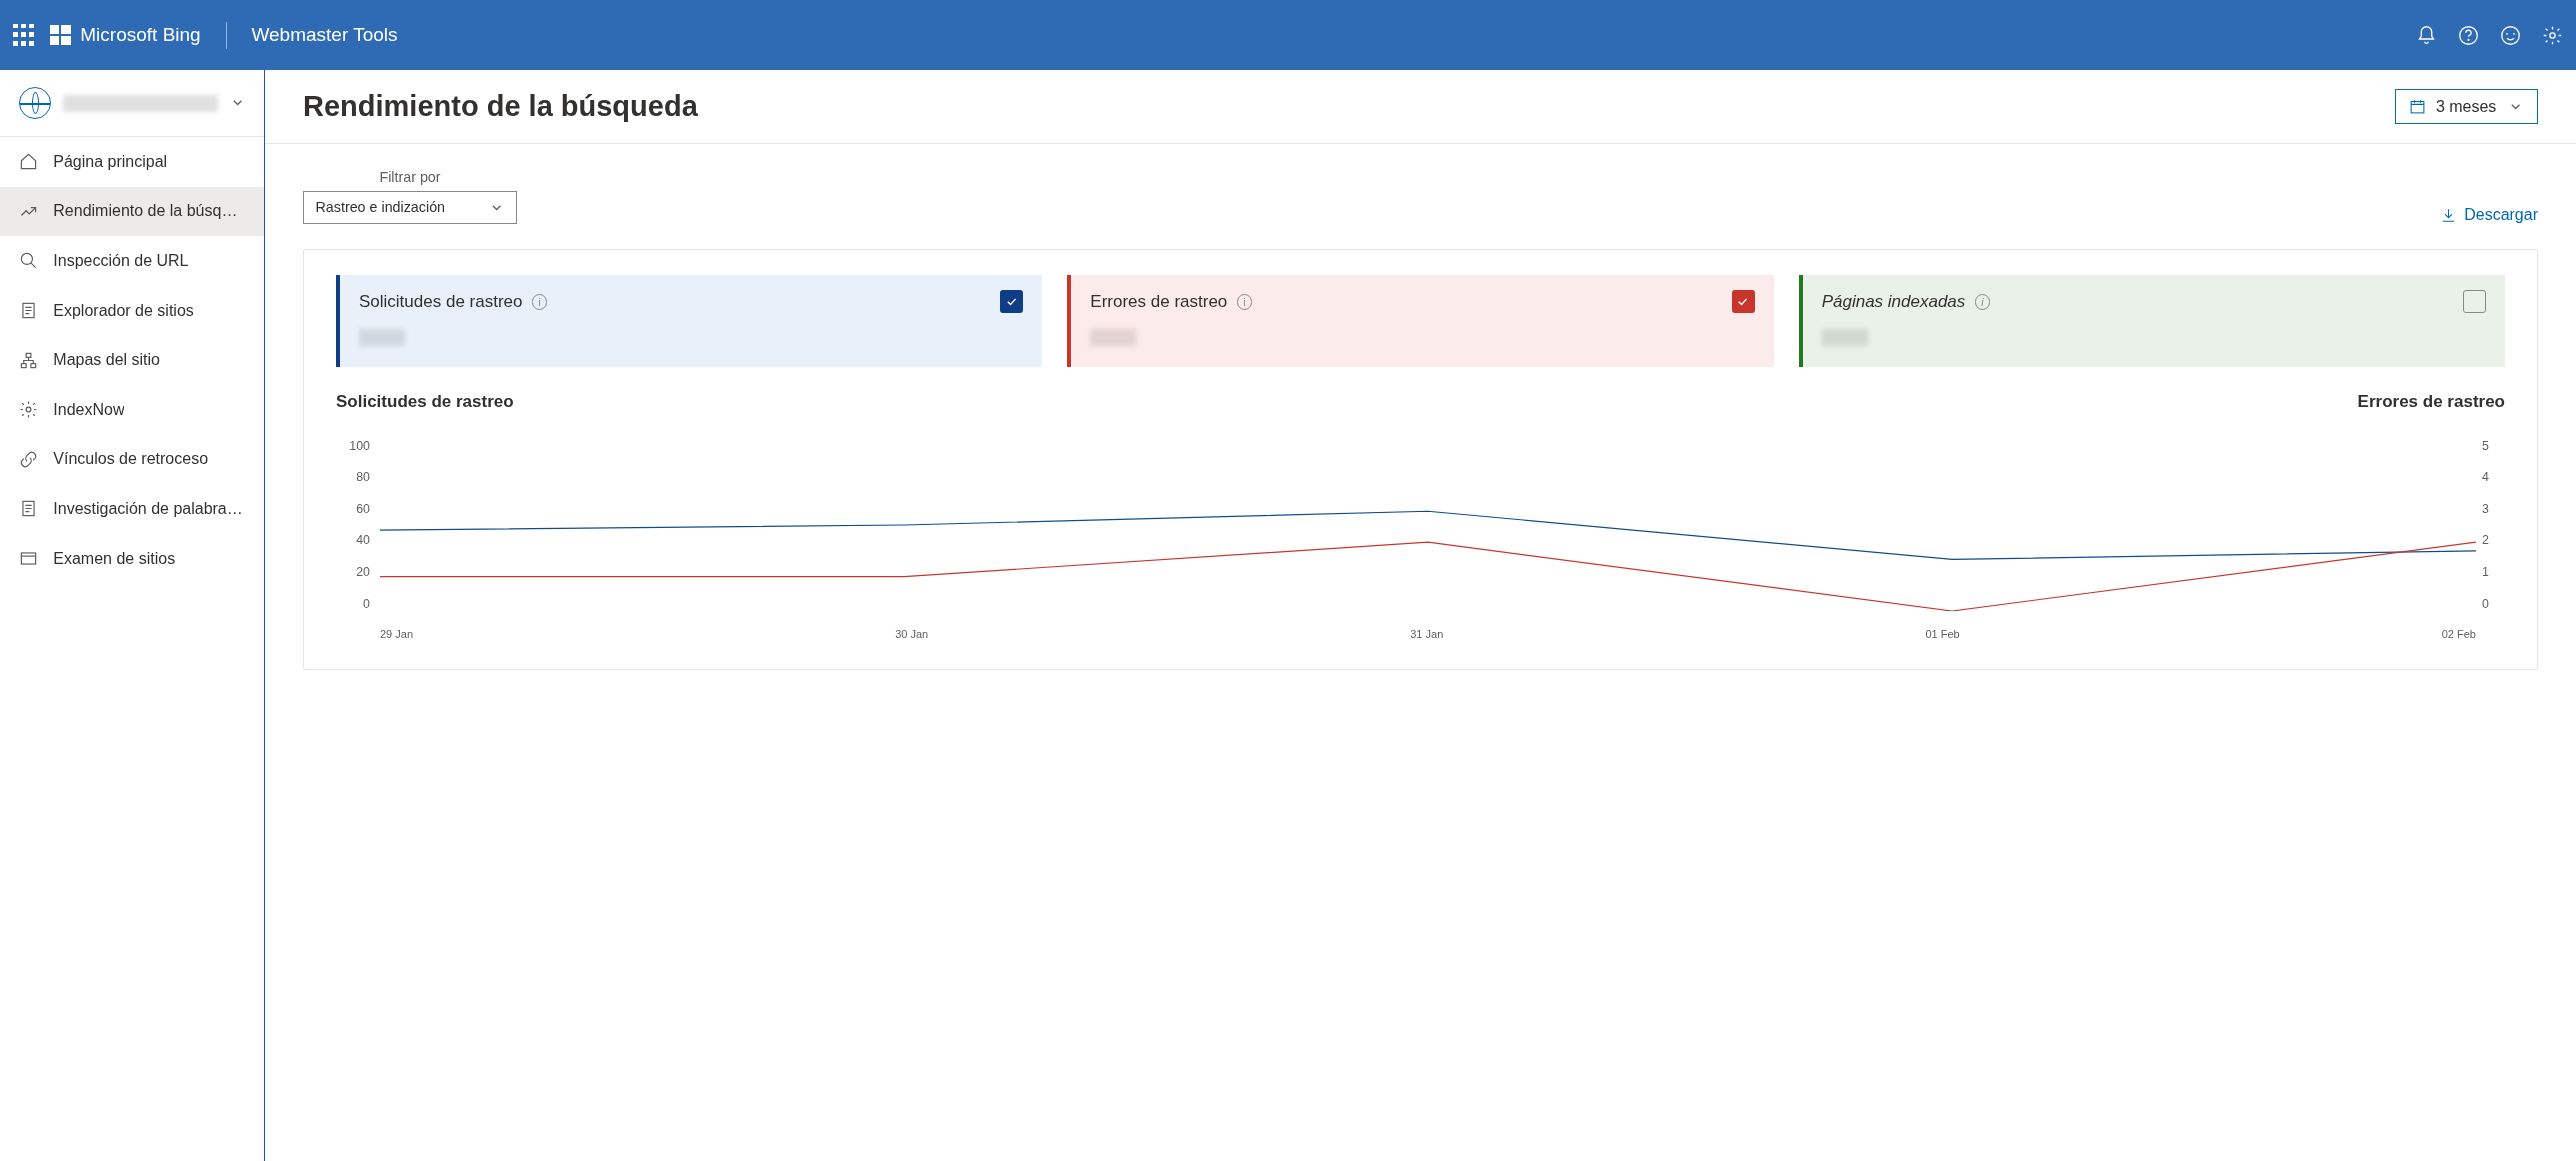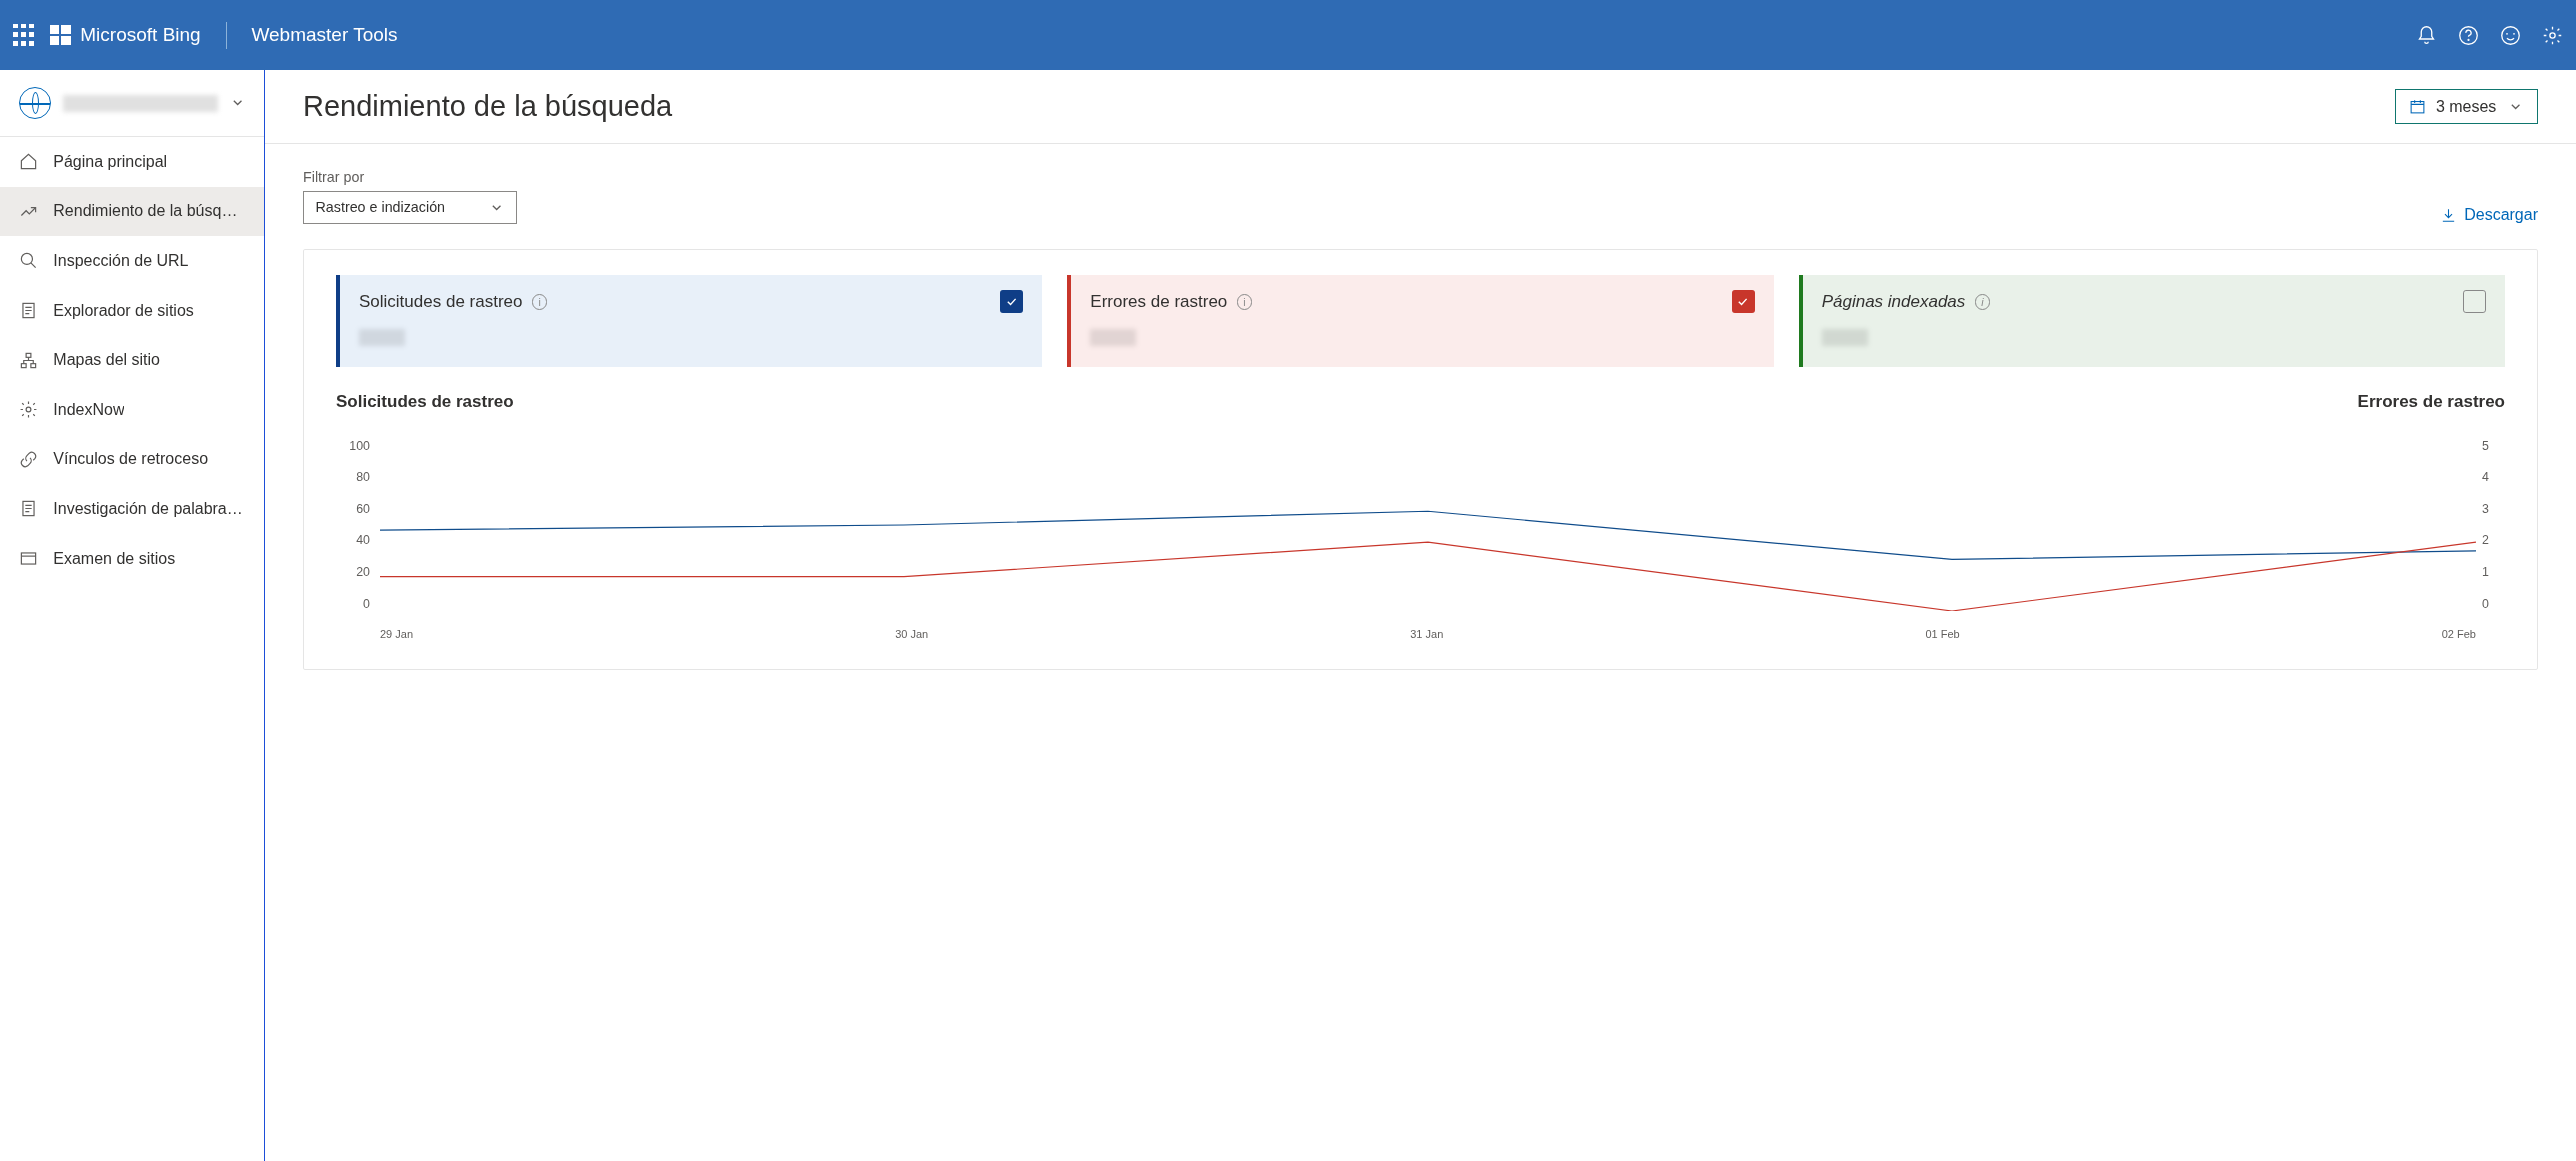--- a/index.html
+++ b/index.html
@@ -25,27 +25,27 @@
   .site-name { flex:1; height:17px; background:#e0e0e0; filter:blur(2.9px); }
   .chev { width:15.3px; height:15.3px; stroke:#605e5c; fill:none; stroke-width:2; }
 
   .nav-item { display:flex; align-items:center; gap:15.3px; padding:15.3px 19px; font-size:16px; cursor:pointer; }
   .nav-item.active { background:#edebe9; }
   .nav-icon { width:19px; height:19px; stroke:#605e5c; fill:none; stroke-width:1.5; flex-shrink:0; }
   .nav-label { white-space:nowrap; overflow:hidden; text-overflow:ellipsis; }
 
   .main { flex:1; }
   .page-header { display:flex; align-items:center; padding:19px 38px; border-bottom:1px solid #e5e5e5; }
-  .page-title { font-size:29px; font-weight:400; color:#323130; }
+  .page-title { font-size:29px; font-weight:700; color:#323130; }
   .range-select { margin-left:auto; display:flex; align-items:center; gap:9.5px; border:1px solid #0f766e; padding:7.6px 13.4px; min-width:143px; cursor:pointer; color:#323130; }
   .cal-icon { width:17px; height:17px; stroke:#0067b8; fill:none; stroke-width:1.5; }
 
   .content { padding:25px 38px; }
   .toolbar { display:flex; align-items:flex-end; }
-  .filter-label { font-size:14.3px; color:#605e5c; margin-bottom:5.7px; }
+  .filter-label { font-size:14.3px; color:#605e5c; margin-bottom:5.7px;text-align:center; }
   .filter-select { display:flex; align-items:center; border:1px solid #8a8886; padding:7.6px 11.5px; width:214px; cursor:pointer; font-size:14.3px; }
   .filter-select .chev { margin-left:auto; }
   .download { margin-left:auto; display:flex; align-items:center; gap:7.6px; color:#0067b8; font-size:16px; cursor:pointer; }
   .dl-icon { width:17px; height:17px; stroke:#0067b8; fill:none; stroke-width:1.5; }
 
   .panel { border:1px solid #e5e5e5; border-radius:1.9px; padding:25px 32px 29px; margin-top:25px; }
   .cards { display:flex; gap:25px; }
   .card { flex:1; padding:15.3px 19px 21px; border-left:4.8px solid; position:relative; }
   .card.blue { background:#e8f0f9; border-color:#0f3e87; }
   .card.red { background:#fbeceb; border-color:#c8362b; }

